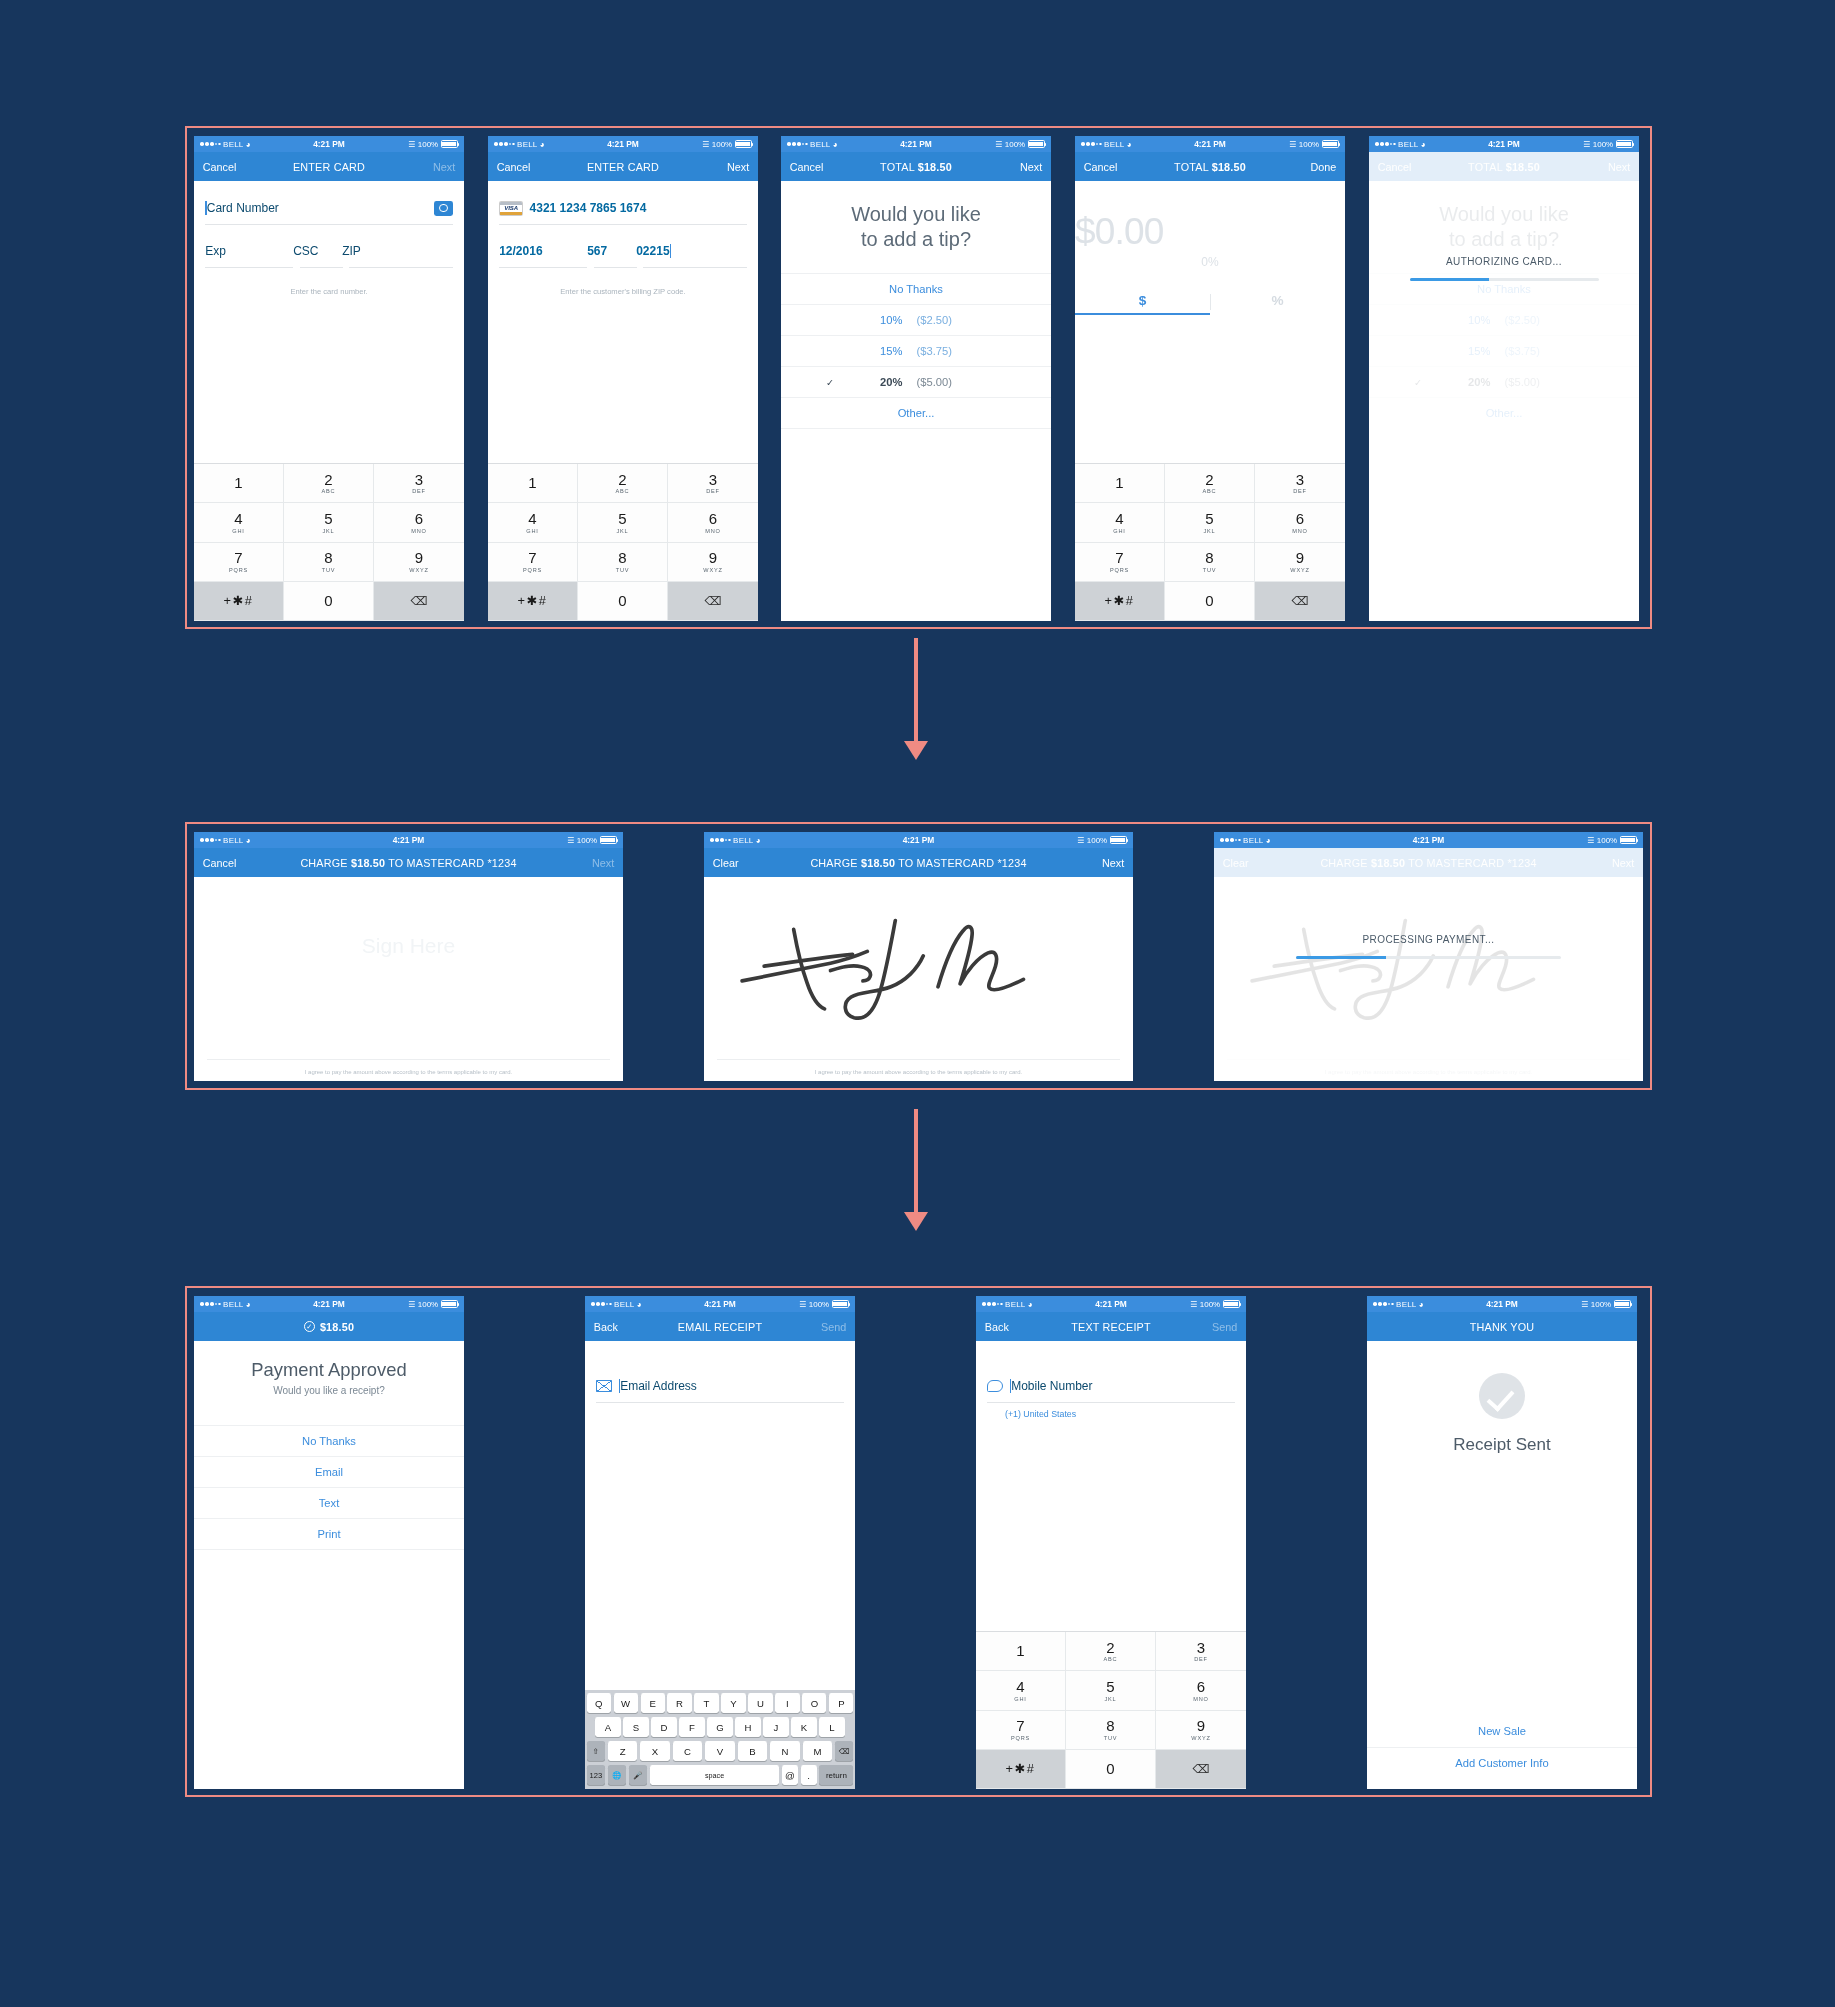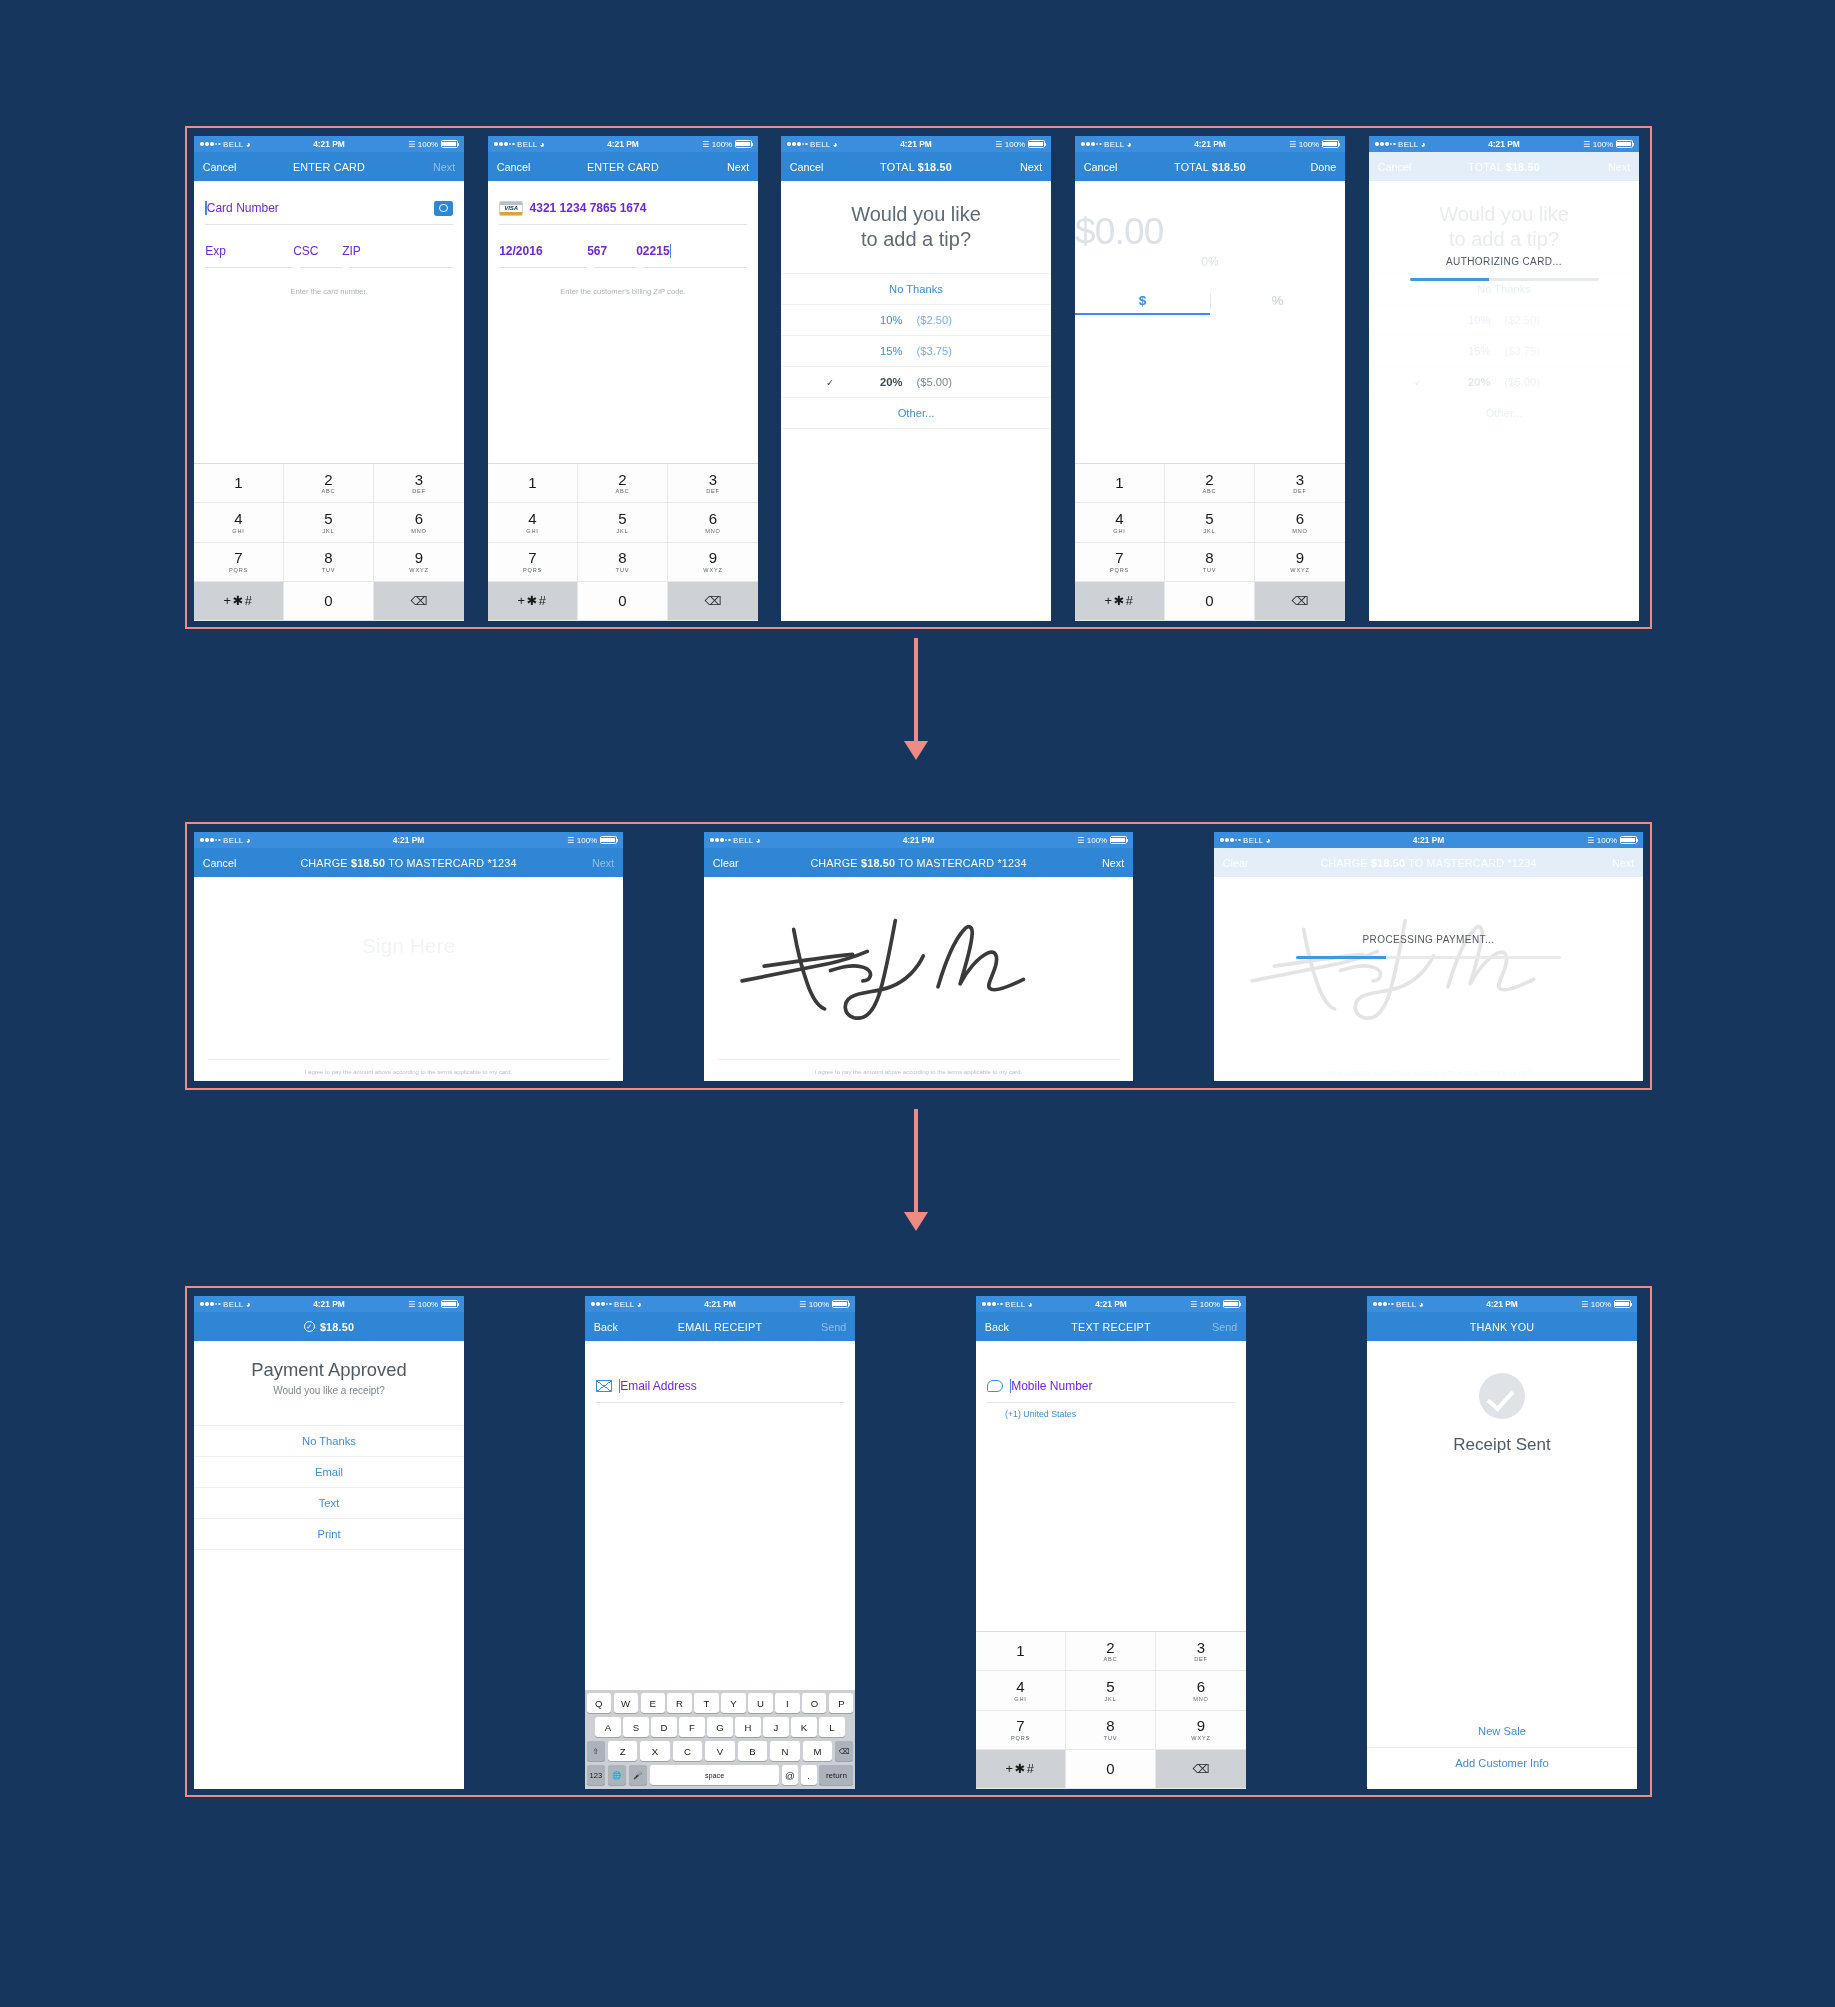--- a/index.html
+++ b/index.html
@@ -66,22 +66,22 @@
     position: absolute; left: 0; right: 0; text-align: center; font-size: 10.8px;
     letter-spacing: 0.2px; pointer-events: none;
   }
   .nav-title b { font-weight: bold; }
 
   .body { flex: 1 1 auto; position: relative; background: #fff; overflow: hidden; }
 
   
   .field-row { display: flex; align-items: center; padding: 0 11.2px; height: 32px; }
   .field-line { border-bottom: 0.8px solid #e2e5e8; margin: 0 11.2px; }
-  .ph { color: #6d28d9; font-size: 12px; }
-  .val { color: #6d28d9; font-size: 12px; font-weight: bold; }
+  .ph { color: #0c4a6e; font-size: 12px; }
+  .val { color: #0369a1; font-size: 12px; font-weight: bold; }
   .caret { display: inline-block; width: 1.6px; height: 13.6px; background: #3b8ddd; vertical-align: -2.4px; }
   .hint { text-align: center; color: #aab4bd; font-size: 7.6px; margin-top: 19px; }
 
   .cam-btn {
     margin-left: auto; width: 19px; height: 15px; background: #2e86d4; border-radius: 2.4px;
     display: flex; align-items: center; justify-content: center; position: relative;
   }
   .cam-btn::before { content: ""; width: 6.4px; height: 6.4px; border: 1.3px solid #fff; border-radius: 50%; }
   .cam-btn::after { content: ""; position: absolute; top: 1.6px; left: 4px; width: 4px; height: 2px; background: #2e86d4; }
 

